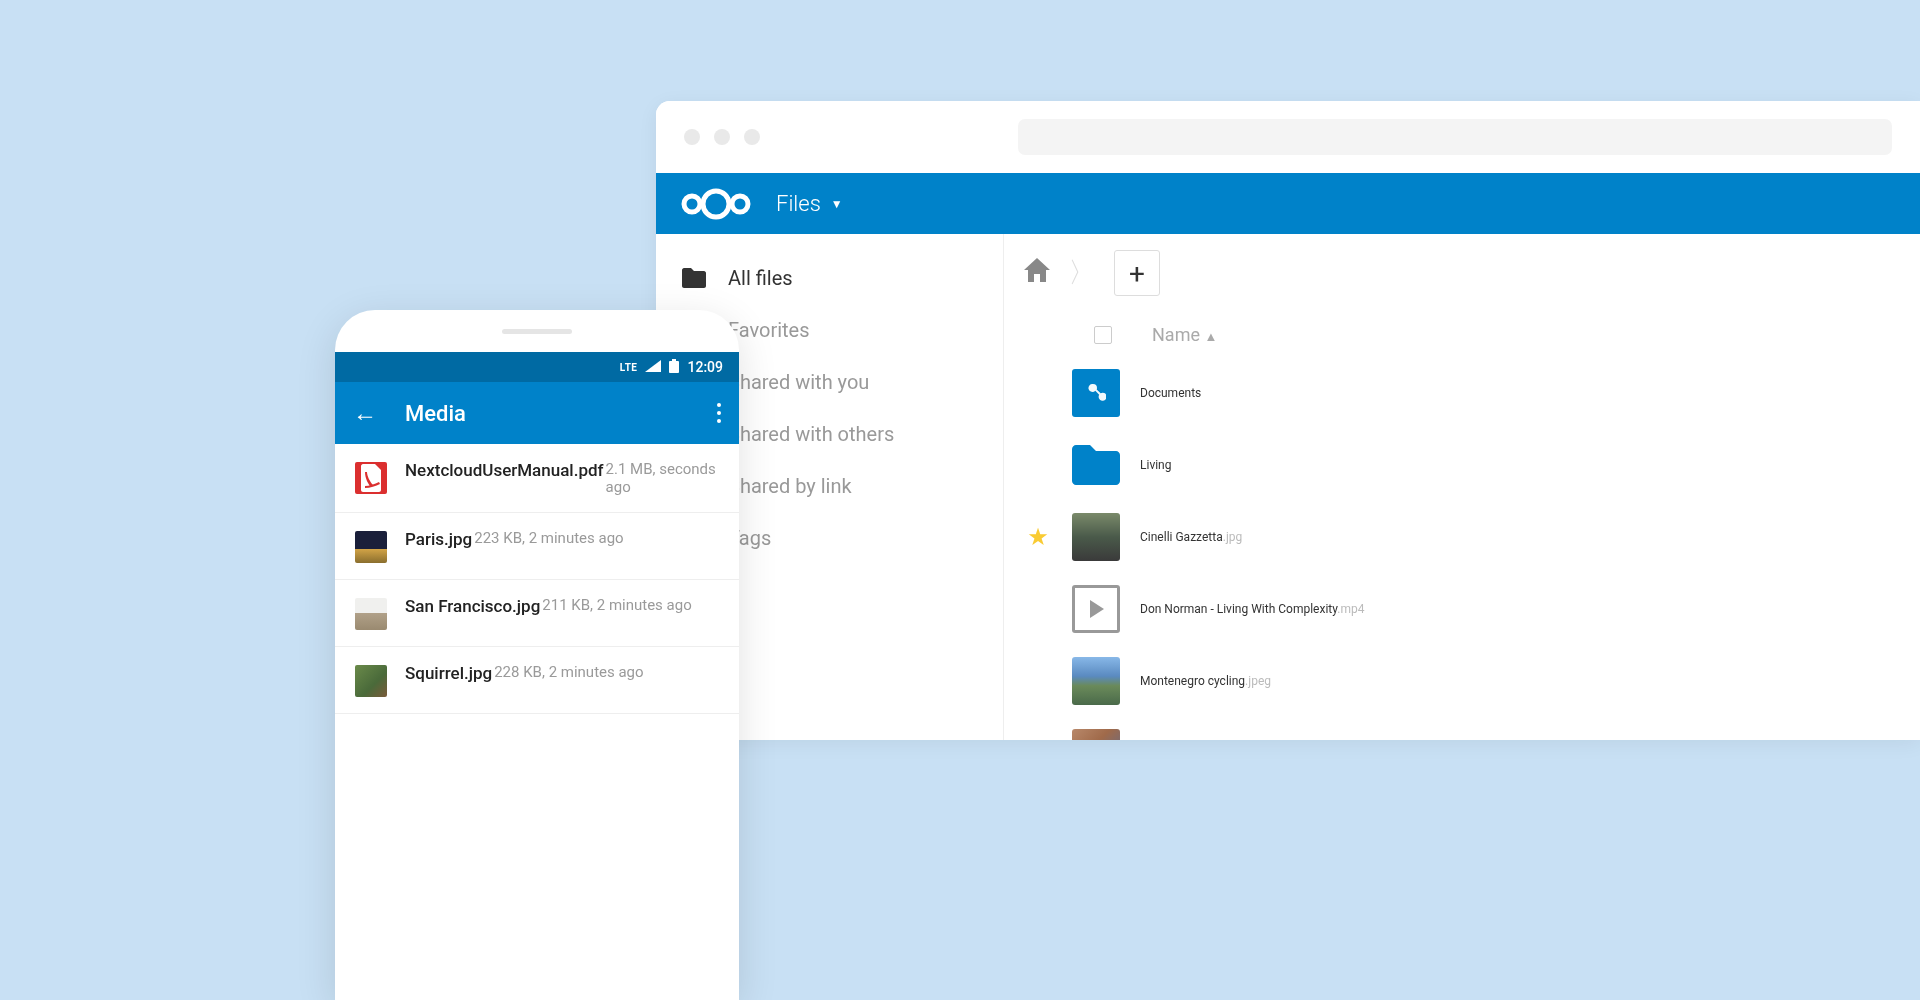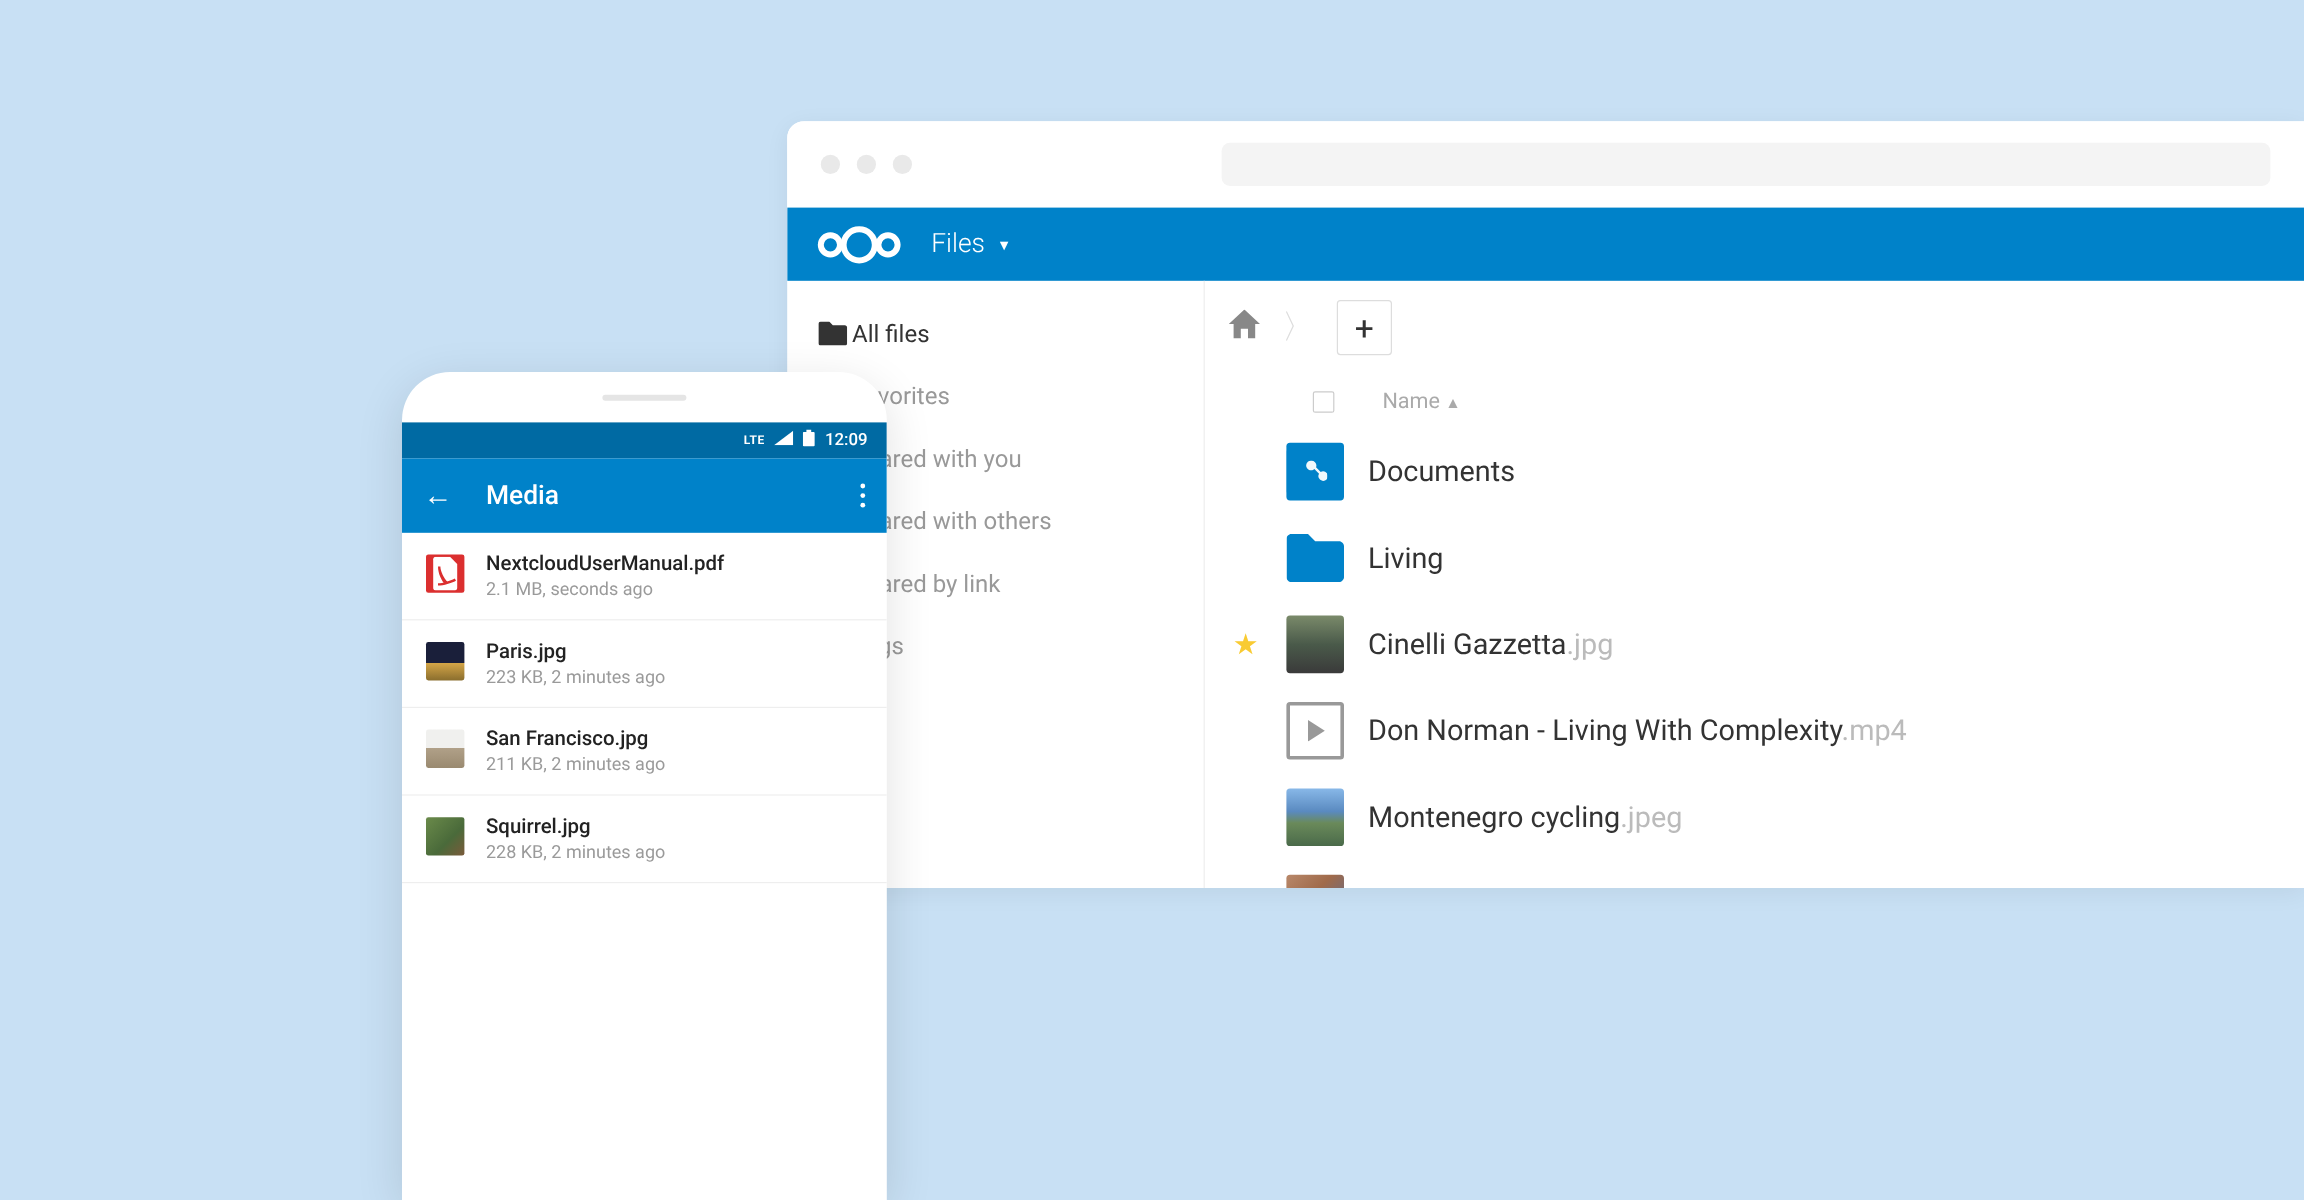--- a/index.html
+++ b/index.html
@@ -13,58 +13,58 @@
 .url-bar{flex:1;height:36px;background:#f4f4f4;border-radius:7px;margin-left:258px}
 
 .app-header{height:61px;background:#0082c9;display:flex;align-items:center;padding:0 20px;color:#fff}
 .nc-logo{display:flex;align-items:center;gap:6px;margin-right:20px}
 .nc-logo svg{display:block}
 .app-menu{display:flex;align-items:center;gap:10px;font-size:22px;font-weight:300}
 .dropdown-arrow{font-size:12px}
 
 .app-body{display:flex;height:calc(100% - 133px)}
 .sidebar{width:347px;padding:18px 0}
-.sidebar-item{display:flex;align-items:center;gap:4px;padding:14px 26px;font-size:20px;color:#333}
+.sidebar-item{display:flex;align-items:center;gap:22px;padding:14px 26px;font-size:20px;color:#333}
 .sidebar-item.muted{color:#999}
 .sidebar-icon{width:24px;height:24px;display:flex;align-items:center;justify-content:center;color:#333}
 
 .main{flex:1;border-left:1px solid #eee;padding:0}
 .breadcrumb-row{display:flex;align-items:center;gap:18px;padding:16px 20px}
 .home-icon{color:#888;font-size:24px}
 .bc-sep{color:#ddd;font-size:28px}
 .add-btn{width:46px;height:46px;display:flex;align-items:center;justify-content:center;background:#fff;border:1px solid #ddd;border-radius:3px;font-size:28px;color:#333}
 .thead{display:flex;align-items:center;padding:12px 20px 12px 90px;color:#aaa;font-size:18px;gap:40px}
 .thead .chk{width:18px;height:18px;border:1px solid #ccc;border-radius:2px}
 .sort-arrow{font-size:13px}
 .file-rows{}
 .file-row{display:flex;align-items:center;padding:12px 20px 12px 20px;gap:20px}
 .star-col{width:28px;text-align:center;color:#f9cb33;font-size:24px}
 .file-icon{width:48px;height:48px;display:flex;align-items:center;justify-content:center;border-radius:3px;overflow:hidden}
 .folder-link{background:#0082c9;color:#fff;position:relative}
 .folder-link svg{position:absolute}
 .thumb{width:48px;height:48px;border-radius:3px}
 .play-icon{border:3px solid #999;display:flex;align-items:center;justify-content:center}
-.file-name{font-size:24px;color:#333}
+.file-name{font-size:12px;color:#333}
 .file-ext{color:#bbb}
 
 
 .phone{position:absolute;left:335px;top:310px;width:404px;height:690px;background:#fff;border-radius:40px 40px 0 0;box-shadow:0 10px 40px rgba(0,0,0,.12);overflow:hidden}
 .phone-notch{height:42px;display:flex;align-items:center;justify-content:center}
 .notch-bar{width:70px;height:5px;background:#e5e5e5;border-radius:3px}
 .status-bar{height:30px;background:#006aa3;color:#fff;display:flex;align-items:center;justify-content:flex-end;padding:0 16px;gap:8px;font-size:14px;font-weight:500}
 .status-bar .lte{font-size:10px;font-weight:700;letter-spacing:.5px}
 .app-bar{height:62px;background:#0082c9;color:#fff;display:flex;align-items:center;padding:0 18px;gap:28px}
 .app-bar .back{font-size:24px}
 .app-bar .title{font-size:22px;font-weight:500;flex:1}
 .app-bar .more{font-size:20px;letter-spacing:0;line-height:4px;display:flex;flex-direction:column;gap:4px}
 .app-bar .more span{width:4px;height:4px;background:#fff;border-radius:50%;display:block}
 .media-list{}
 .media-item{display:flex;align-items:flex-start;gap:18px;padding:16px 20px;border-bottom:1px solid #eee}
 .media-thumb{width:32px;height:32px;flex-shrink:0;display:flex;align-items:center;justify-content:center;border-radius:2px;overflow:hidden;margin-top:2px}
-.media-info{display:flex;flex-direction:column;gap:2px}
+.media-info{display:flex;flex-direction:row;gap:2px}
 .media-name{font-size:17px;color:#222;font-weight:500}
 .media-meta{font-size:15px;color:#9a9a9a}
 
 
 .th-paris{background:linear-gradient(to bottom,#1a1f3a 0%,#1a1f3a 55%,#d4a547 55%,#8a6e2e 100%)}
 .th-sf{background:linear-gradient(to bottom,#f0f0ee 0%,#f0f0ee 48%,#b0a088 48%,#9a8a70 100%)}
 .th-squirrel{background:linear-gradient(135deg,#6a8a4a 0%,#4a6a3a 60%,#7a5a3a 100%)}
 .th-cinelli{background:linear-gradient(to bottom,#7a8a6a 0%,#4a5a4a 50%,#3a3a3a 100%)}
 .th-ilya{background:linear-gradient(135deg,#b8886a 0%,#a06a4a 40%,#4a6aa0 100%)}
 .th-mont{background:linear-gradient(to bottom,#88b8e8 0%,#5a8ac0 40%,#6a8a5a 60%,#4a6a4a 100%)}

